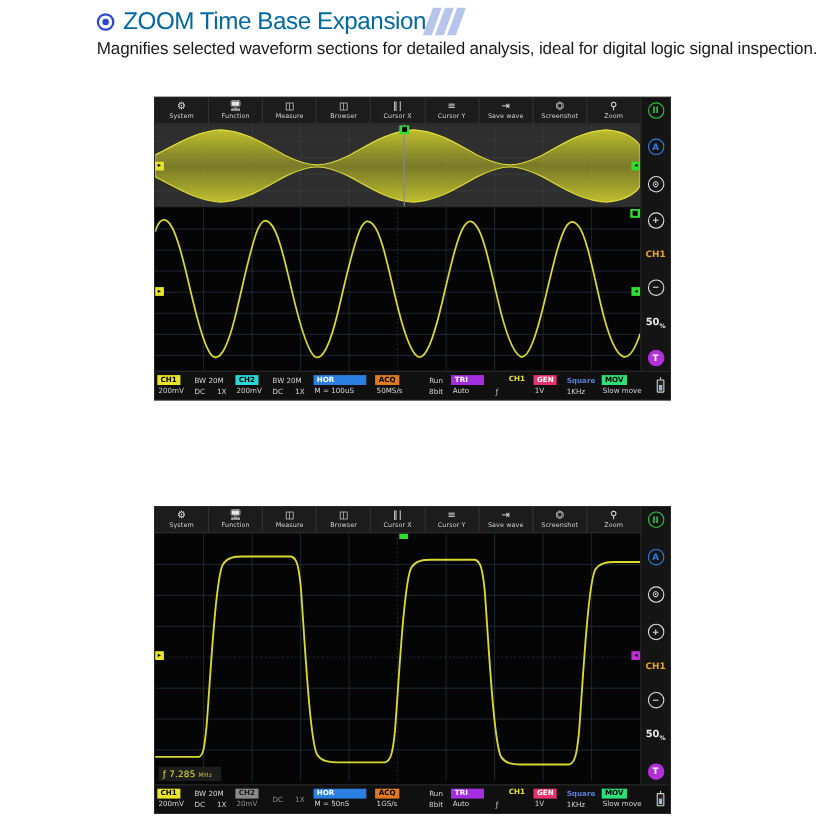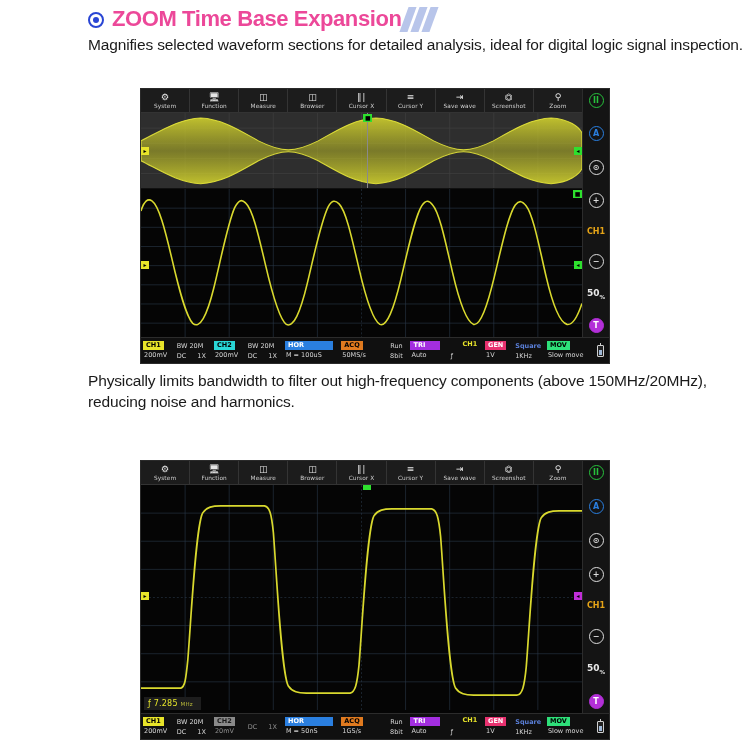--- a/index.html
+++ b/index.html
@@ -17,21 +17,21 @@
   .bullet {
     width: 16px; height: 16px; border-radius: 50%;
     border: 2.5px solid #2945d4; background: #fff;
     position: relative; flex: none; margin-right: 8px; top: 1px;
   }
   .bullet::after {
     content: ""; position: absolute; left: 2.5px; top: 2.5px;
     width: 6px; height: 6px; border-radius: 50%; background: #2945d4;
   }
   .head-title {
-    font-size: 22px; font-weight: bold; color: #ec4899;
+    font-size: 22px; font-weight: normal; color: #0369a1;
     letter-spacing: -0.4px; white-space: nowrap; line-height: 26px;
   }
   .stripes { display: flex; gap: 3px; margin-left: 2px; align-items: center; height: 26px; }
   .stripes i {
     display: block; width: 8px; height: 25px; background: #b8c5ea;
     transform: skewX(-20deg);
   }
   .desc {
     padding-left: 88px; 
     font-size: 15.5px; color: #1a1a1a; line-height: 21px;
@@ -357,21 +357,20 @@
           </div>
         <div class="sb-sub">Slow move</div>
       </div>
       <div class="sb-col" style="width:14px;align-items:center;justify-content:center;">
         <div class="batt"></div>
       </div>
     </div>
   </div>
 
   <div class="feature" style="top:370px;">
-    <div class="desc">Physically limits bandwidth to filter out high-frequency components (above 150MHz/20MHz), reducing noise and harmonics.</div>
   </div>
 
   <div class="scope" style="top:460px; width:470px; height:280px;">
     <div class="scope-body">
       <div class="scope-main">
 
         <div class="toolbar">
           <div class="tb-item">
             <span class="tb-ico">⚙</span>
             <span class="tb-lbl">System</span>

